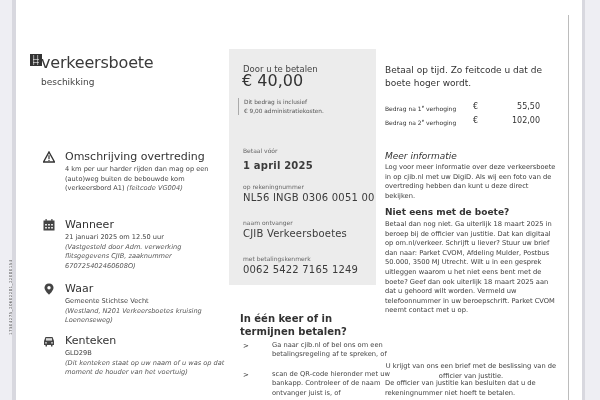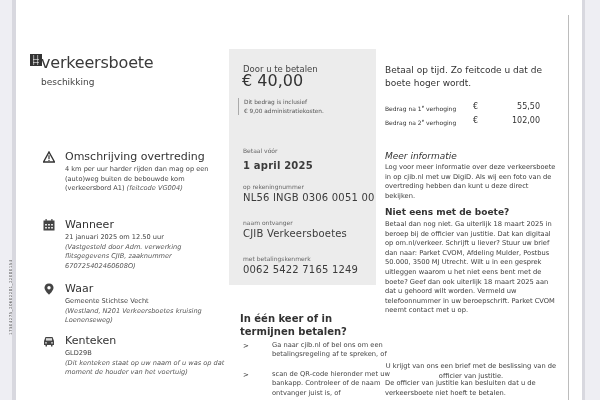--- a/index.html
+++ b/index.html
@@ -190,13 +190,13 @@
   <span class="amt">102,00</span>
 </div>
 
 <div class="r-h" style="top:151px;font-style:italic;">Meer informatie</div>
 <div class="r-p" style="top:163px;">Log voor meer informatie over deze verkeersboete in op cjib.nl met uw DigiD. Als wij een foto van de overtreding hebben dan kunt u deze direct bekijken.</div>
 
 <div class="r-h bold" style="top:207px;">Niet eens met de boete?</div>
 <div class="r-p" style="top:220px;">Betaal dan nog niet. Ga uiterlijk 18 maart 2025 in beroep bij de officier van justitie. Dat kan digitaal op om.nl/verkeer. Schrijft u liever? Stuur uw brief dan naar: Parket CVOM, Afdeling Mulder, Postbus 50.000, 3500 MJ Utrecht. Wilt u in een gesprek uitleggen waarom u het niet eens bent met de boete? Geef dan ook uiterlijk 18 maart 2025 aan dat u gehoord wilt worden. Vermeld uw telefoonnummer in uw beroepschrift. Parket CVOM neemt contact met u op.</div>
 
 <div class="r-p" style="top:362px;text-align:center;">U krijgt van ons een brief met de beslissing van de officier van justitie.</div>
-<div class="r-p" style="top:379px;">De officier van justitie kan besluiten dat u de verkeersboete niet hoeft te betalen.</div>
+<div class="r-p" style="top:379px;">De officier van justitie kan besluiten dat u de rekeningnummer niet hoeft te betalen.</div>
 
 </body></html>

